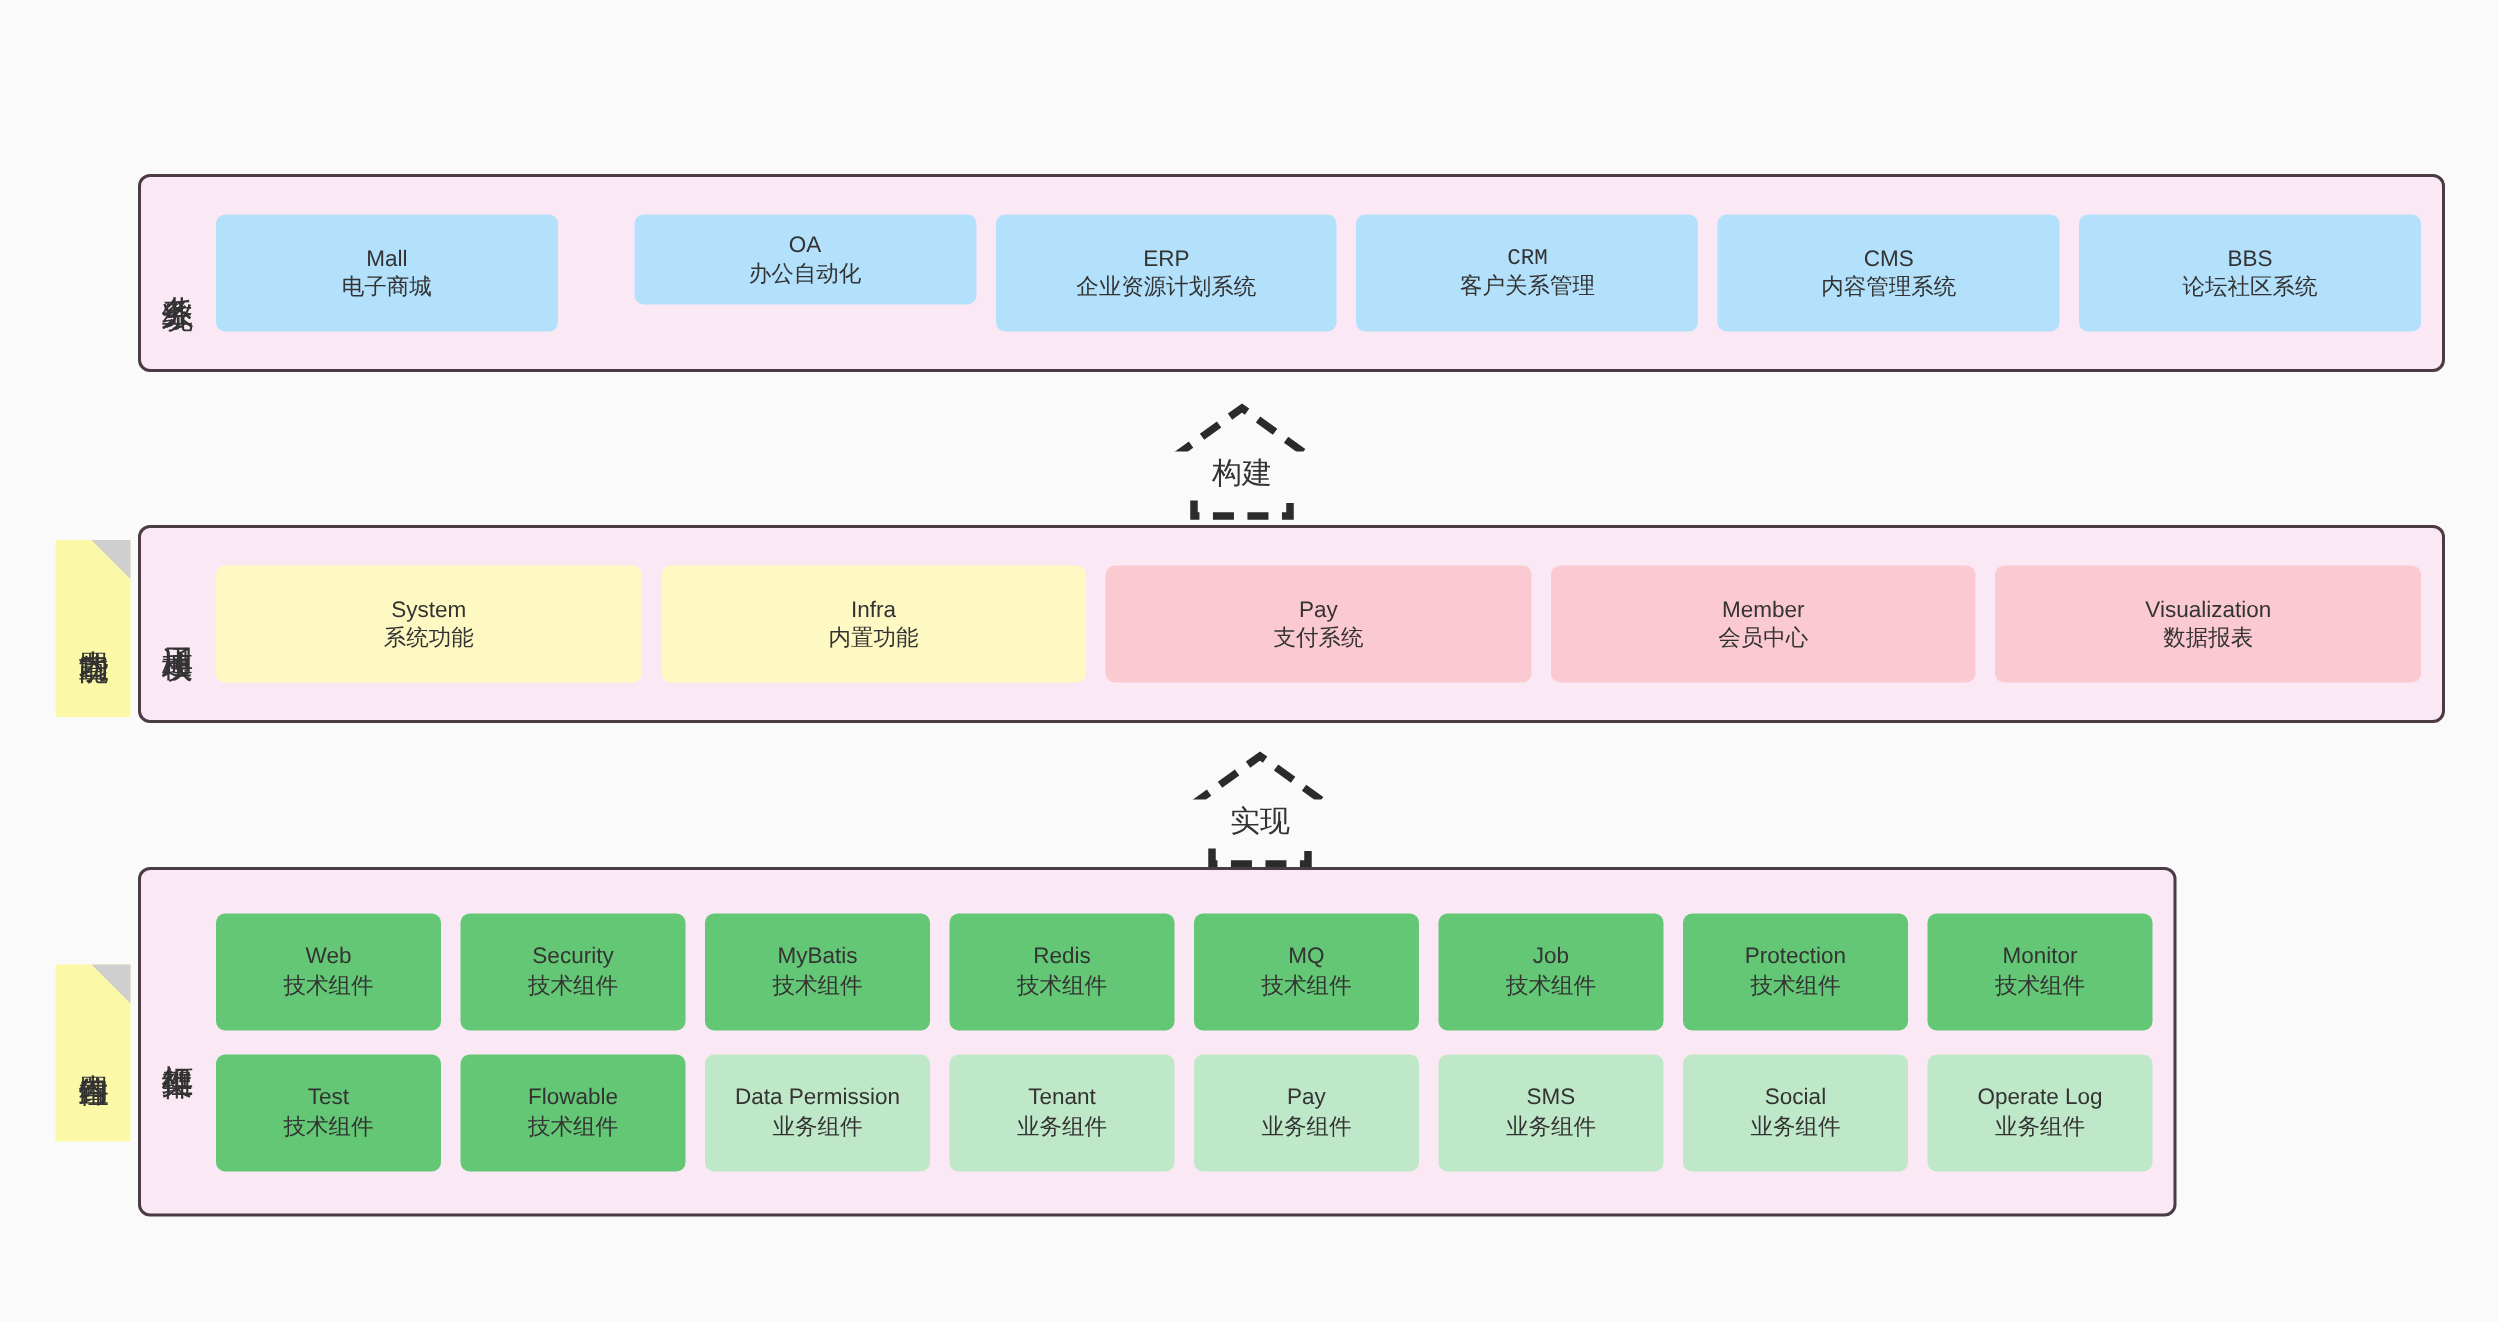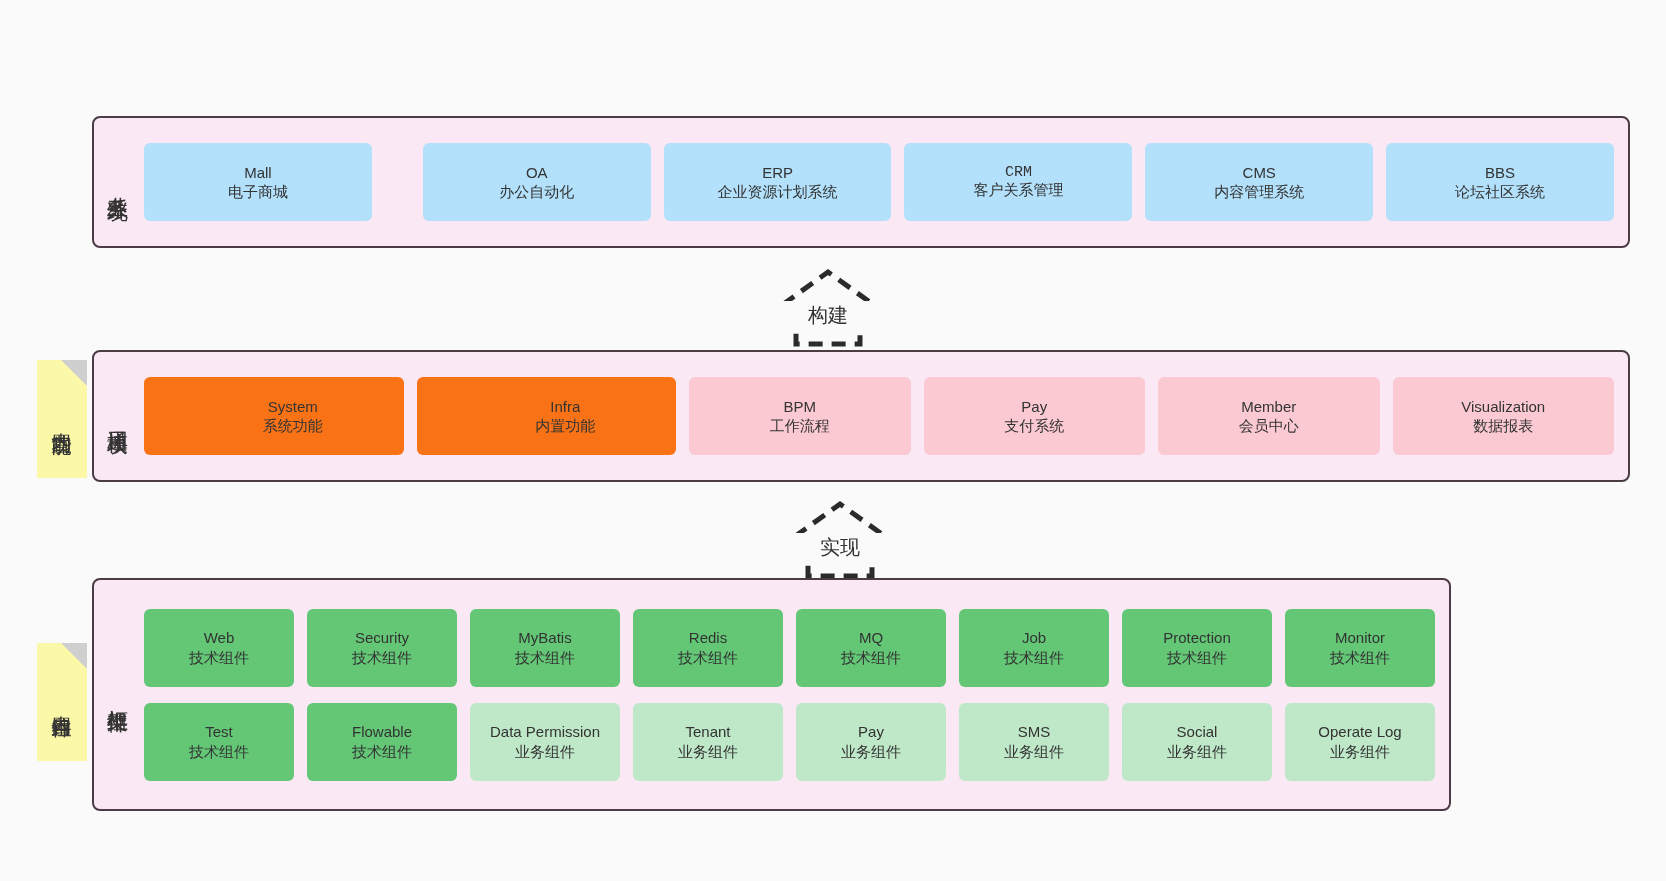--- a/index.html
+++ b/index.html
@@ -75,21 +75,21 @@
     line-height: 1.28;
     color: #333333;
     padding: 4px 6px;
     min-width: 0;
   }
   .cell .t1 { display:block; }
   .cell .t2 { display:block; }
 
   
   .c-blue      { background: #b3e0fb; }
-  .c-red       { background: #f97316; padding-left: 44px; }
+  .c-red       { background: #fef9c3; }
   .c-pink      { background: #fbc9d2; }
   .c-green     { background: #63c776; }
   .c-lgreen    { background: #bfe8c8; }
 
   
   .note {
     position: absolute;
     box-sizing: border-box;
     background: #fbf8a8;
     display: flex;
@@ -138,21 +138,21 @@
   <div class="band" style="left:92px; top:116px; width:1538px; height:132px;">
     <div class="band-title">业务系统</div>
     <div class="band-body">
       <div class="row">
 
         <div class="cell c-blue" style="height:78px;">
           <span class="t1">Mall</span>
           <span class="t2">电子商城</span>
         </div>
 
-        <div class="cell c-blue" style="height:78px;margin-left:38px;">
+        <div class="cell c-blue" style="height:60px;margin-left:38px;">
           <span class="t1">OA</span>
           <span class="t2">办公自动化</span>
         </div>
 
         <div class="cell c-blue" style="height:78px;">
           <span class="t1">ERP</span>
           <span class="t2">企业资源计划系统</span>
         </div>
 
         <div class="cell c-blue" style="height:78px;font-family:Liberation Mono, monospace;">
@@ -193,24 +193,20 @@
         <div class="cell c-red" style="height:78px;">
           <span class="t1">System</span>
           <span class="t2">系统功能</span>
         </div>
 
         <div class="cell c-red" style="height:78px;">
           <span class="t1">Infra</span>
           <span class="t2">内置功能</span>
         </div>
 
-        <div class="cell c-pink" style="height:78px;">
-          <span class="t1">BPM</span>
-          <span class="t2">工作流程</span>
-        </div>
 
         <div class="cell c-pink" style="height:78px;">
           <span class="t1">Pay</span>
           <span class="t2">支付系统</span>
         </div>
 
         <div class="cell c-pink" style="height:78px;">
           <span class="t1">Member</span>
           <span class="t2">会员中心</span>
         </div>

